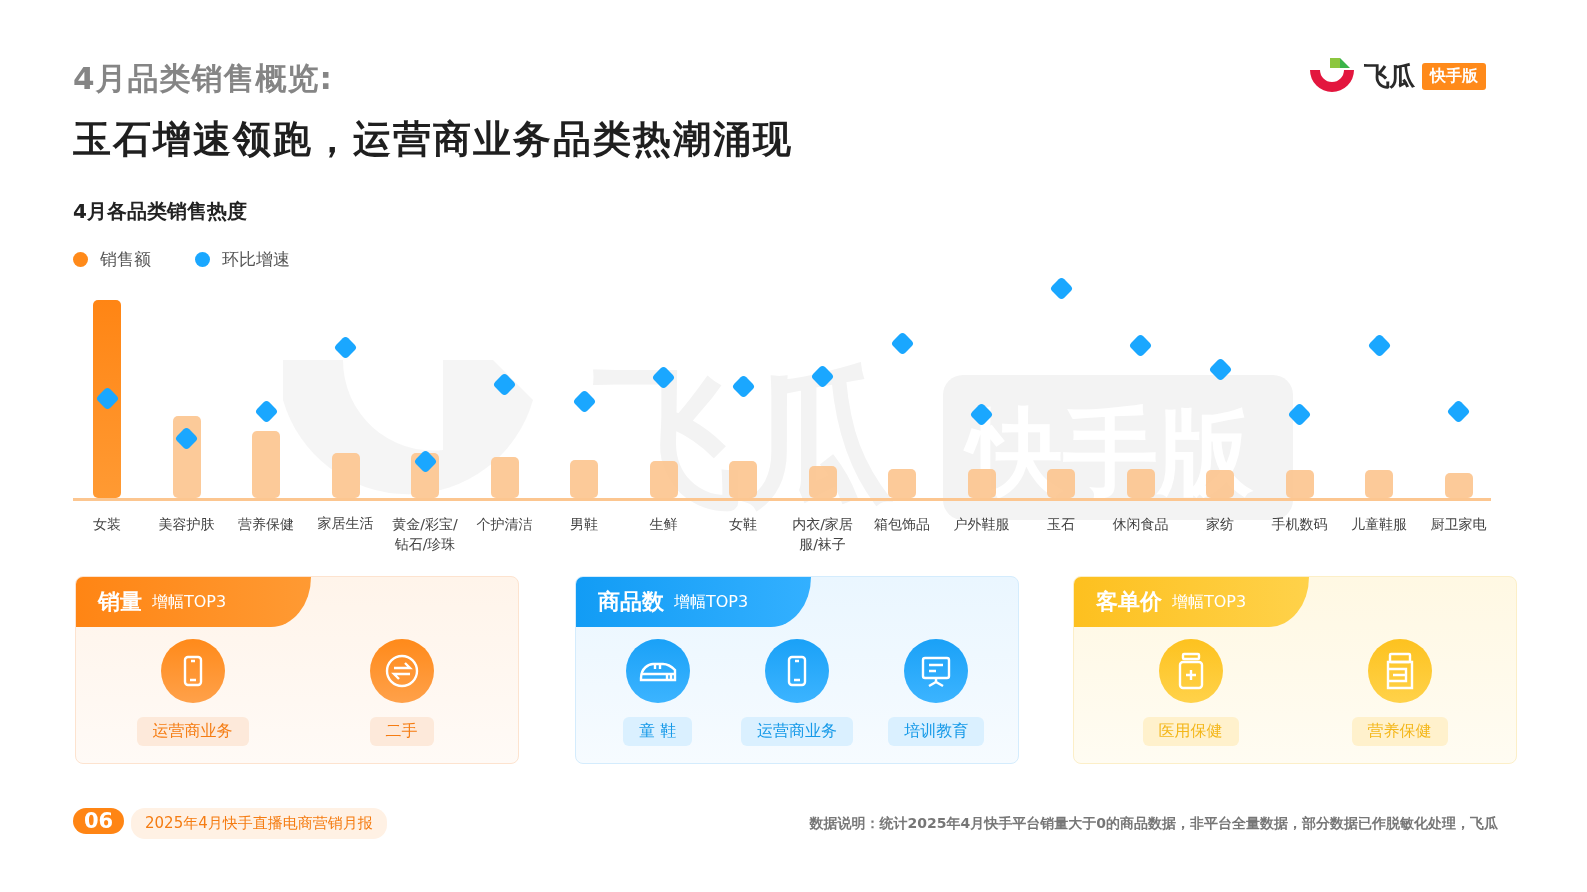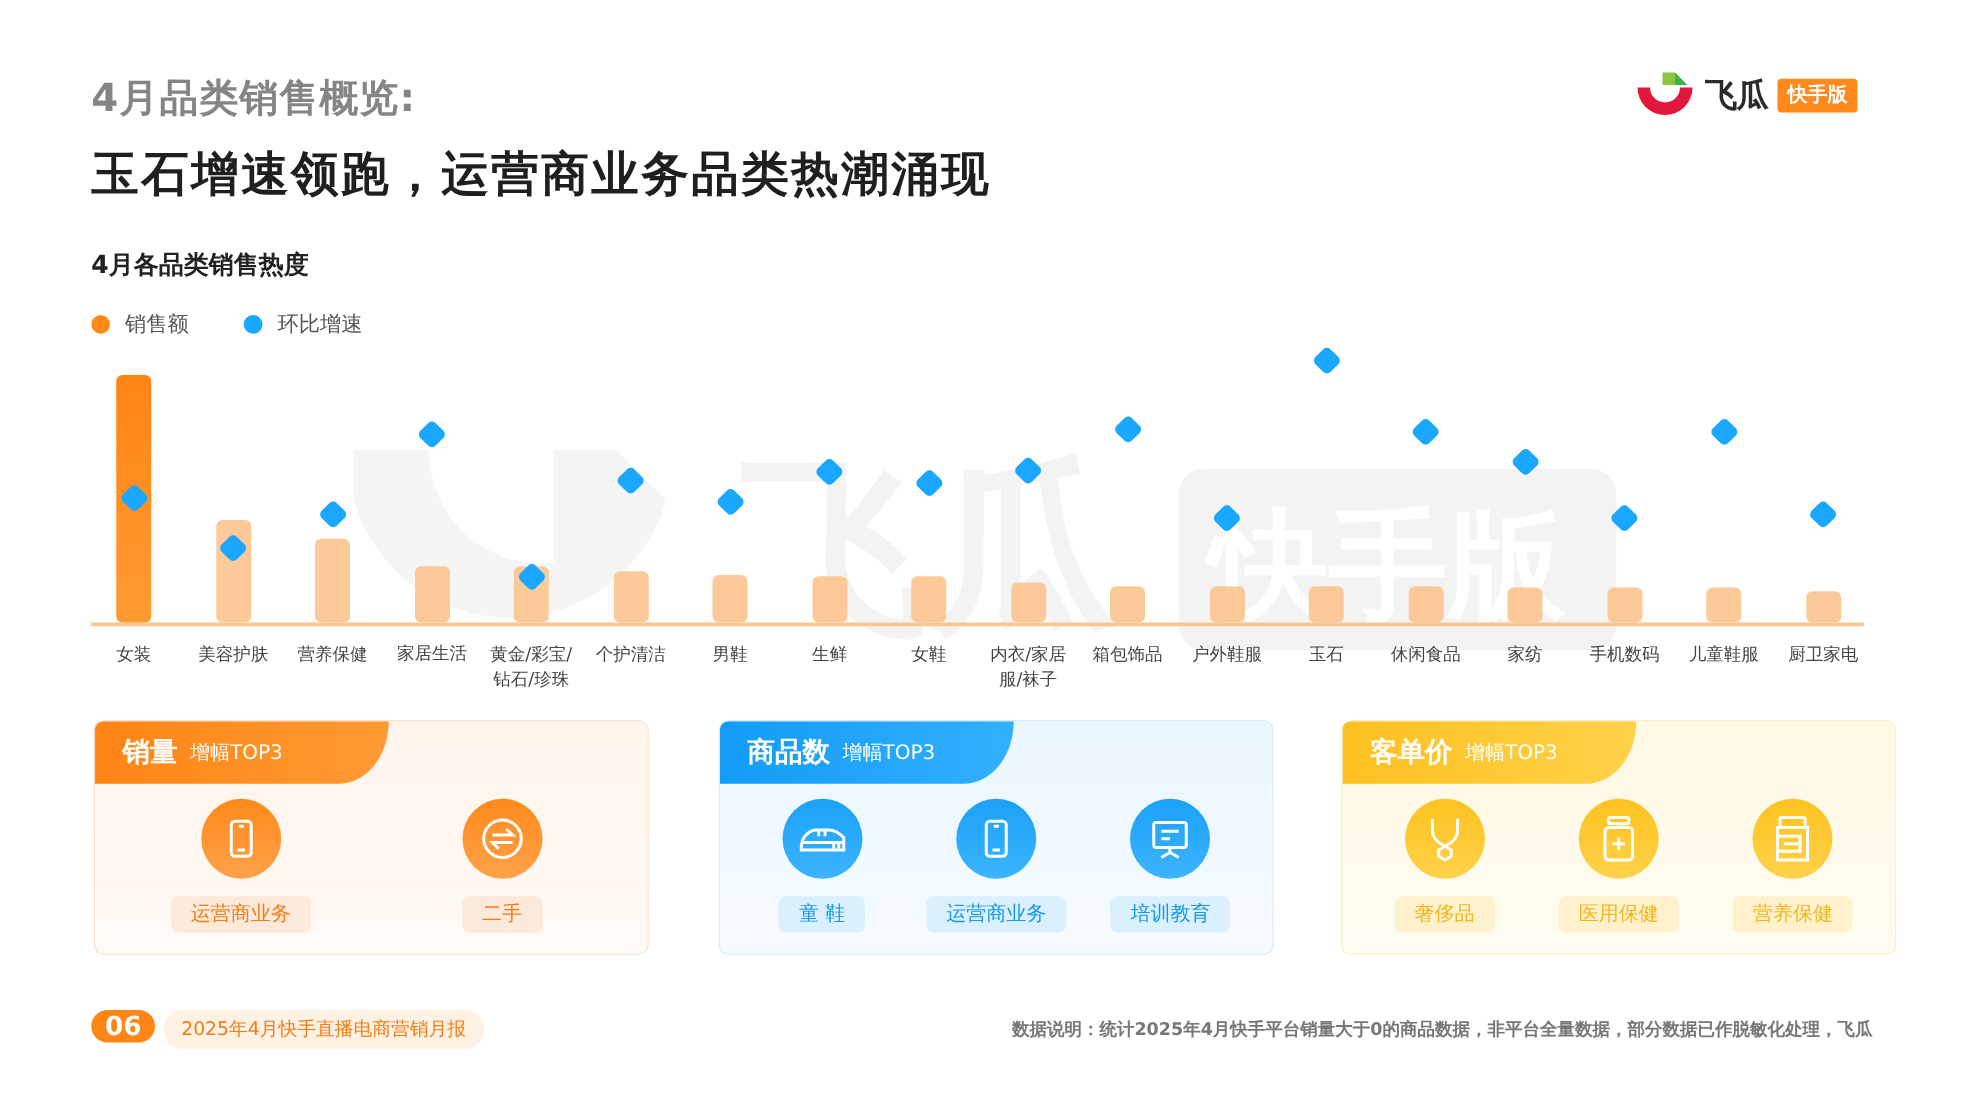--- a/index.html
+++ b/index.html
@@ -223,29 +223,20 @@
 </div>
 
 <div class="card yellow">
   <div class="card-head">
     <span class="card-head-main">客单价</span>
     <span class="card-head-sub">增幅TOP3</span>
   </div>
   <div class="card-items">
     <div class="card-item">
       <div class="icon-circle">
-        <svg width="36" height="40" viewBox="0 0 36 40" fill="none" stroke="#fff" stroke-width="2.4">
-            <path d="M8 4 V14 C8 20 14 24 18 26 C22 24 28 20 28 14 V4"></path>
-            <path d="M18 26 L23 29 L23 34 L18 37 L13 34 L13 29 Z"></path>
-          </svg>
-      </div>
-      <div class="pill">奢侈品</div>
-    </div>
-    <div class="card-item">
-      <div class="icon-circle">
         <svg width="34" height="40" viewBox="0 0 34 40" fill="none" stroke="#fff" stroke-width="2.4">
             <rect x="9" y="3" width="16" height="5" rx="1"></rect>
             <rect x="6" y="11" width="22" height="26" rx="3"></rect>
             <line x1="17" y1="19" x2="17" y2="29"></line>
             <line x1="12" y1="24" x2="22" y2="24"></line>
           </svg>
       </div>
       <div class="pill">医用保健</div>
     </div>
     <div class="card-item">

